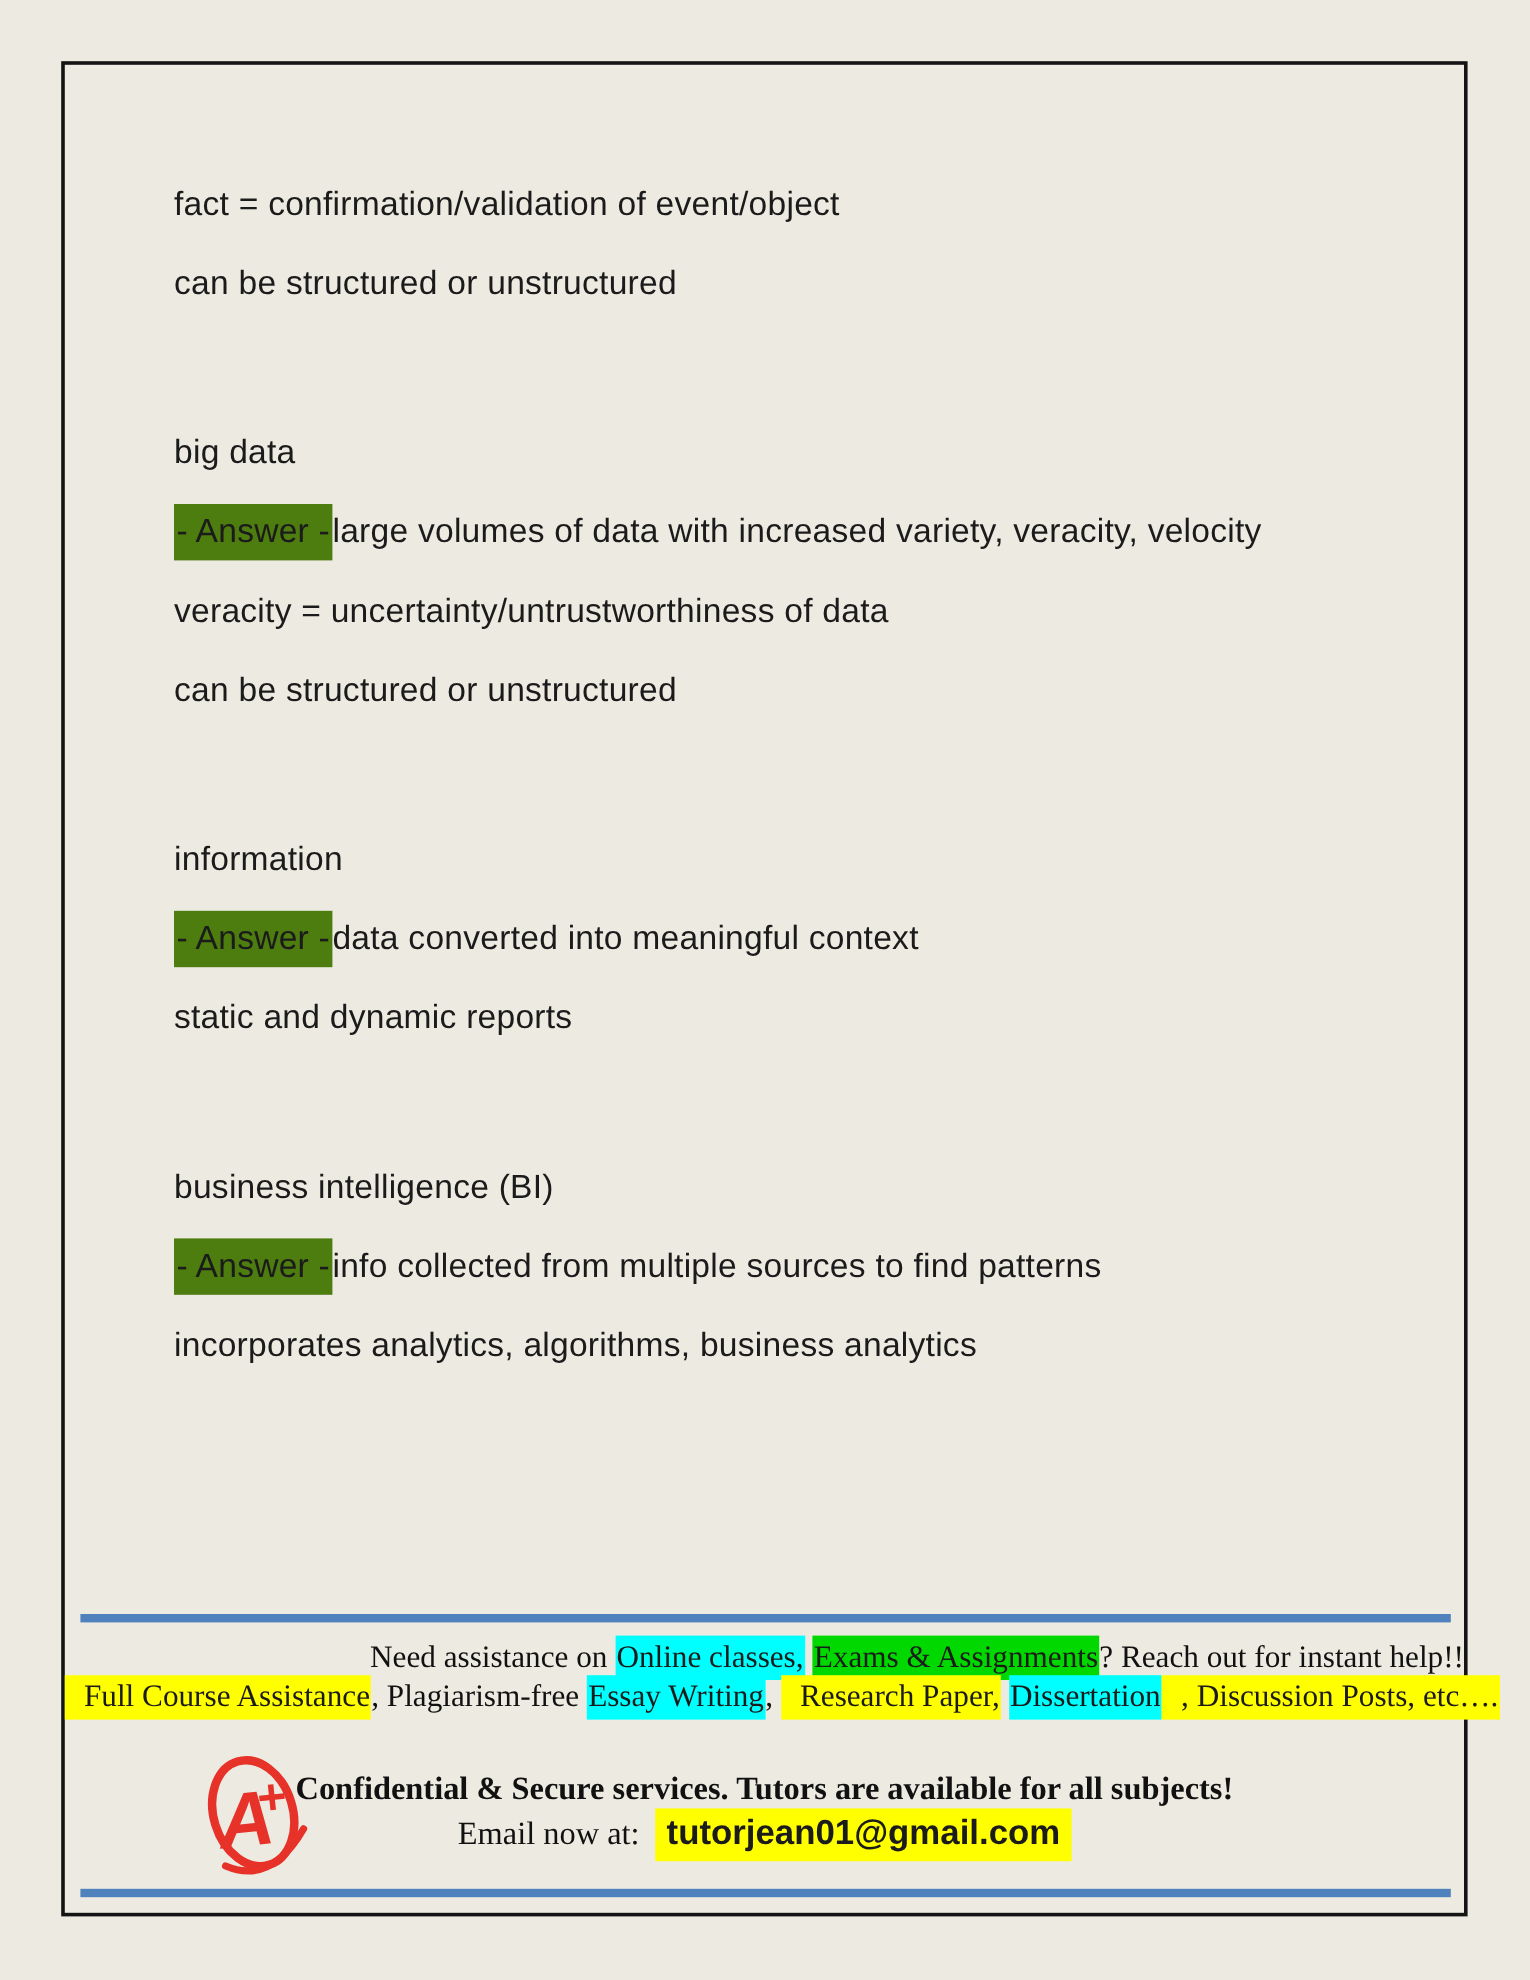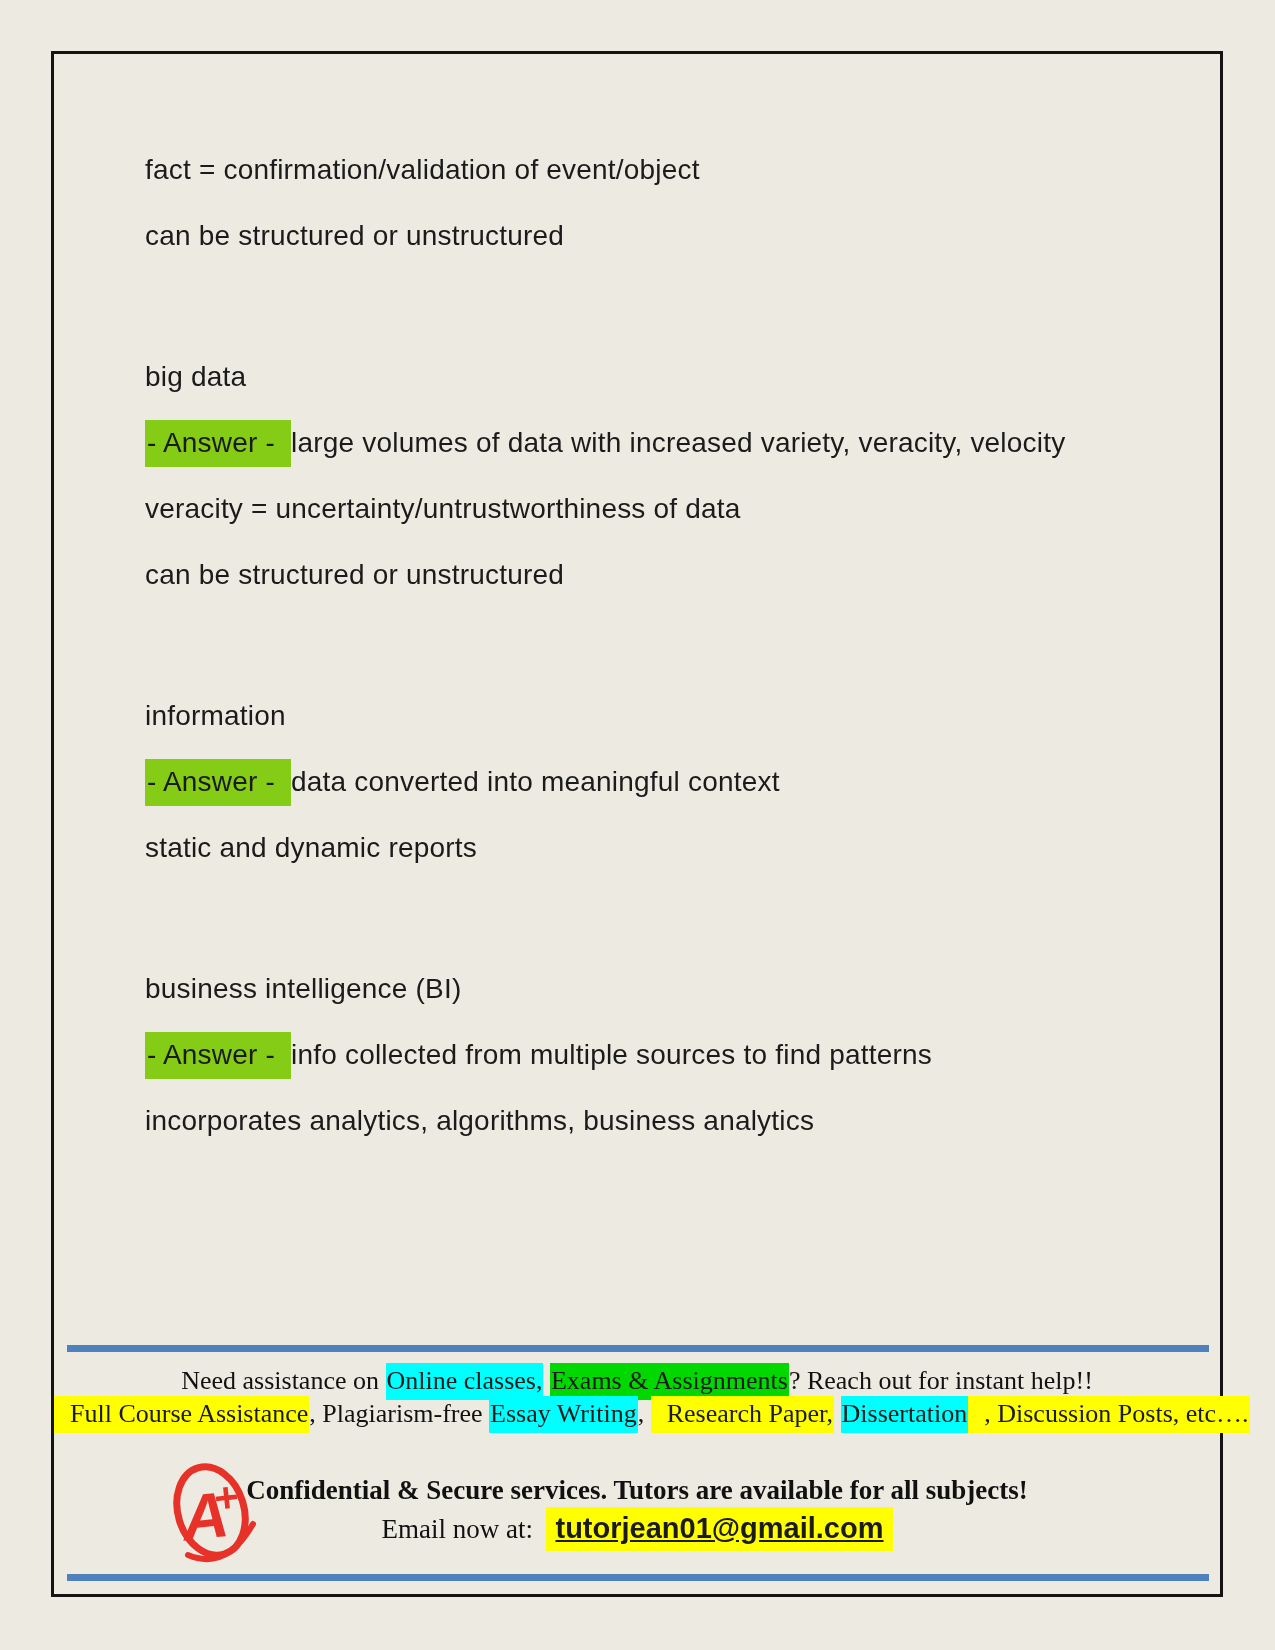--- a/index.html
+++ b/index.html
@@ -30,37 +30,37 @@
     font-size: 28px;
   }
   .para + .para { margin-top: 75px; }
   .line {
     line-height: 66px;
     white-space: pre;
     letter-spacing: 0.2px;
   }
   mark { color: #1b1b1b; }
   .line mark.hl-yellow {
-    background: #84cc16;
-    padding: 7px 16px 9px 2px;
+    background: #4d7c0f;
+    padding: 7px 2px 9px 2px;
   }
   .divider {
     position: absolute;
     left: 13px;
     width: 1142px;
     height: 7px;
     background: #4f81bd;
   }
   .divider.top { top: 1291px; }
   .divider.bottom { top: 1520px; }
   .ad-line {
     position: absolute;
     left: 0;
     width: 100%;
-    text-align: center;
+    text-align: right;
     font-family: "Liberation Serif", serif;
     font-size: 26px;
     color: #111;
     white-space: pre;
   }
   #ad1 { top: 1312px; }
   #ad2 { top: 1345px; }
   .ad-line mark.hl-cyan   { background: #00ffff; padding: 3px 1px 5px 1px; }
   .ad-line mark.hl-green  { background: #00d800; padding: 3px 1px 5px 1px; }
   .ad-line mark.hl-yellow { background: #ffff00; padding: 3px 1px 5px 16px; }
@@ -85,21 +85,20 @@
     font-size: 27px;
     color: #111;
     white-space: pre;
   }
   .email-row mark {
     background: #ffff00;
     font-family: "Liberation Sans", sans-serif;
     font-weight: bold;
     font-size: 29px;
     padding: 5px 9px 7px 9px;
-    text-decoration: underline;
   }
   .logo {
     position: absolute;
     left: 112px;
     top: 1402px;
     width: 92px;
     height: 116px;
   }
 </style>
 </head>

